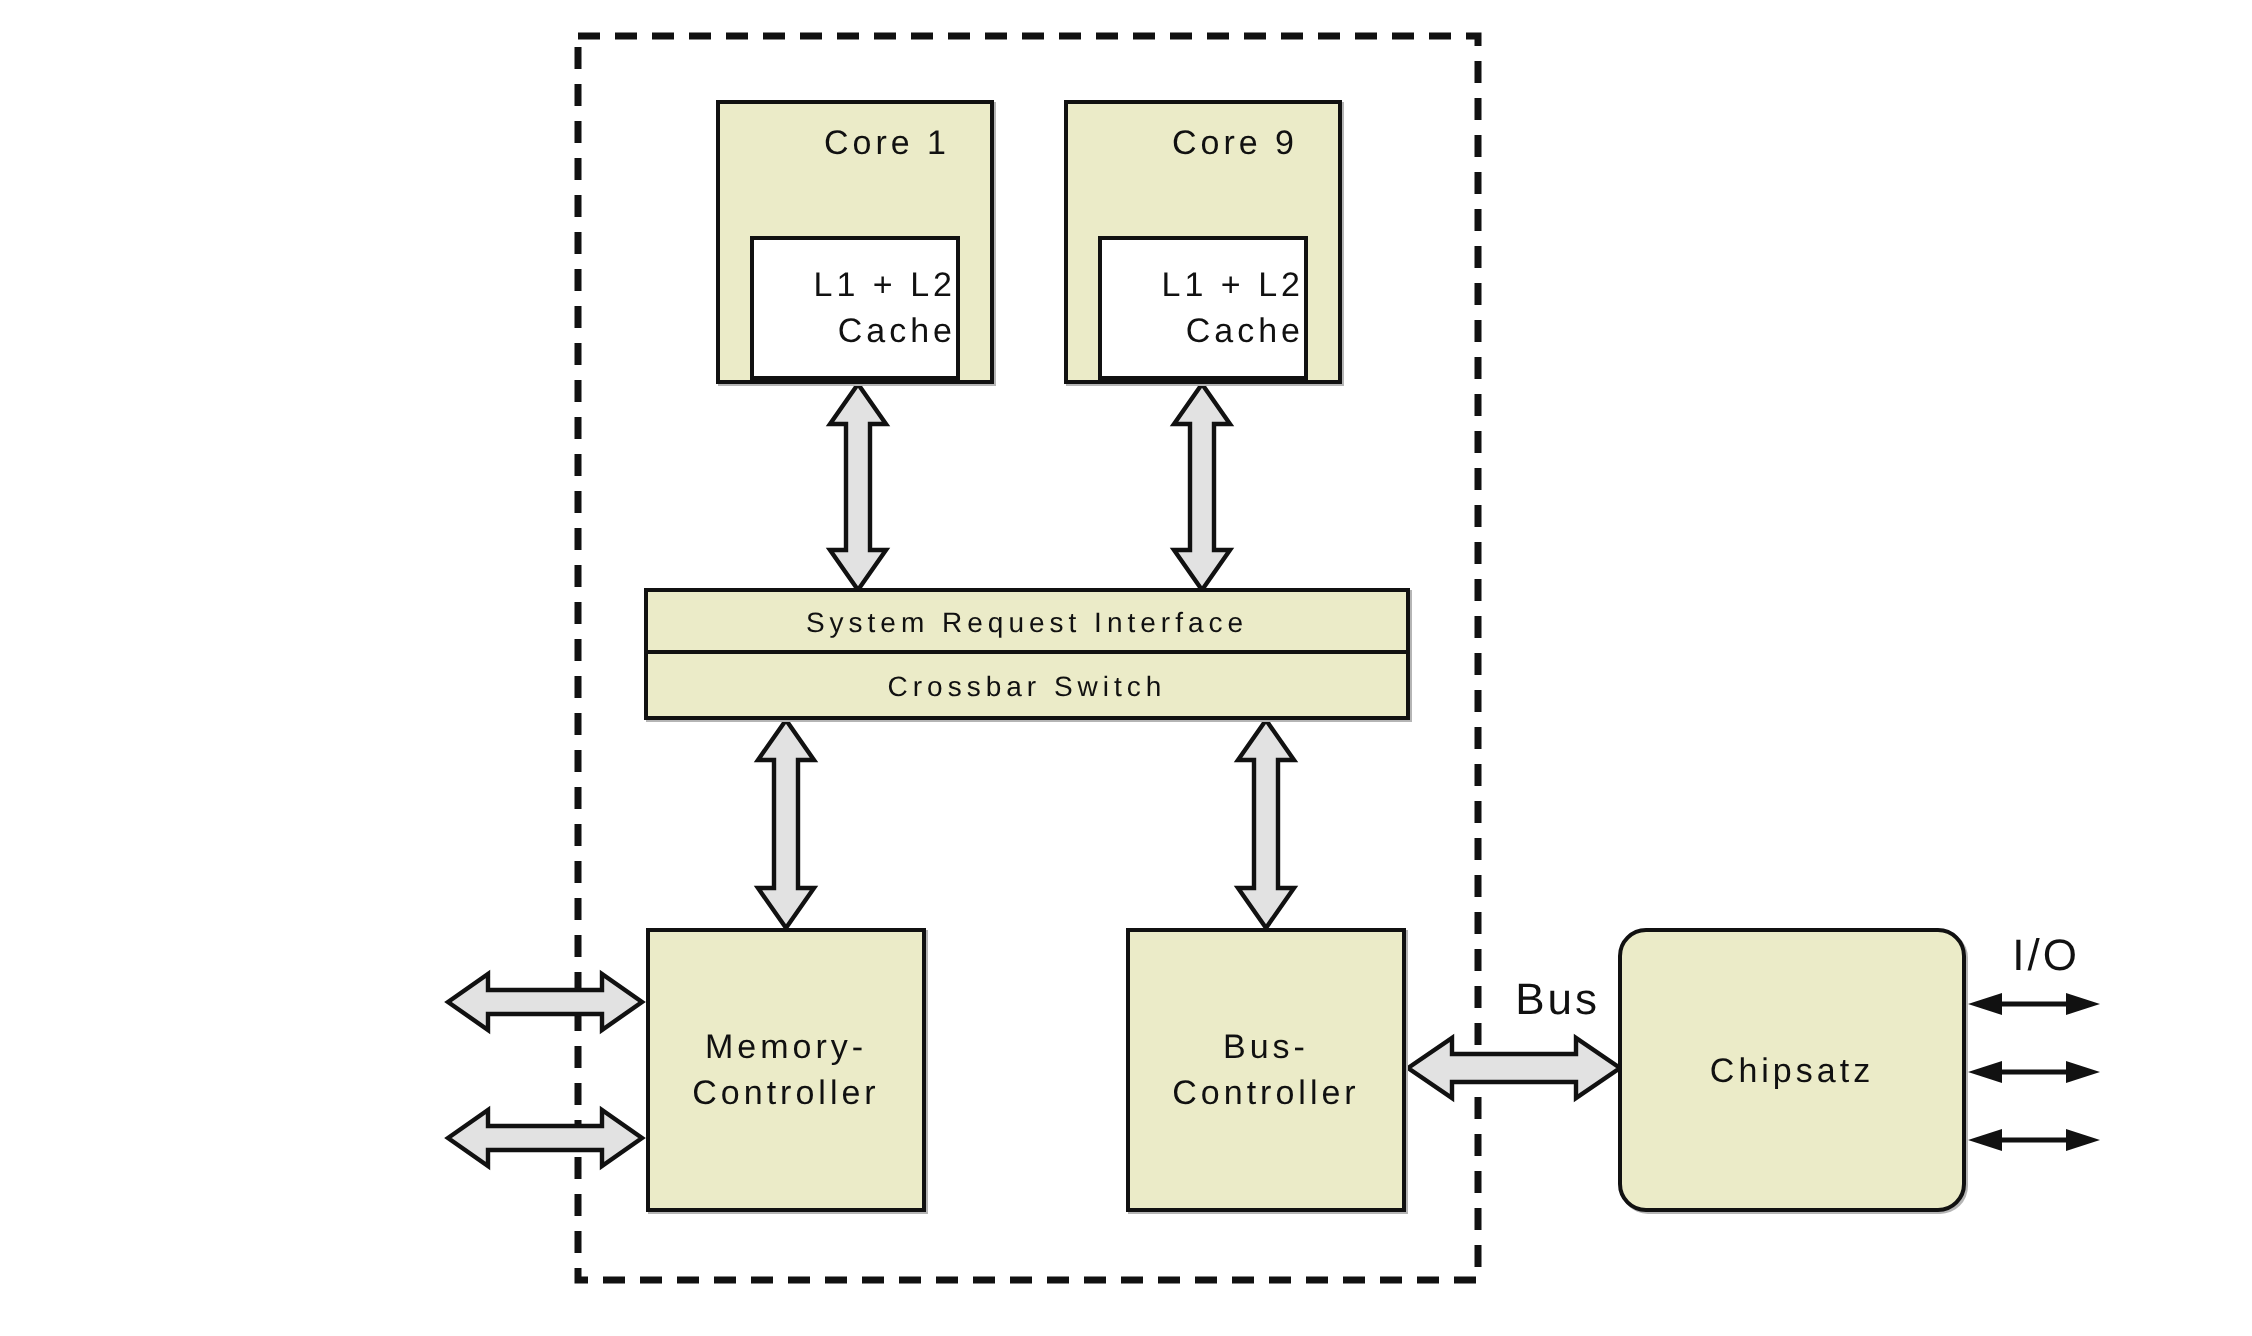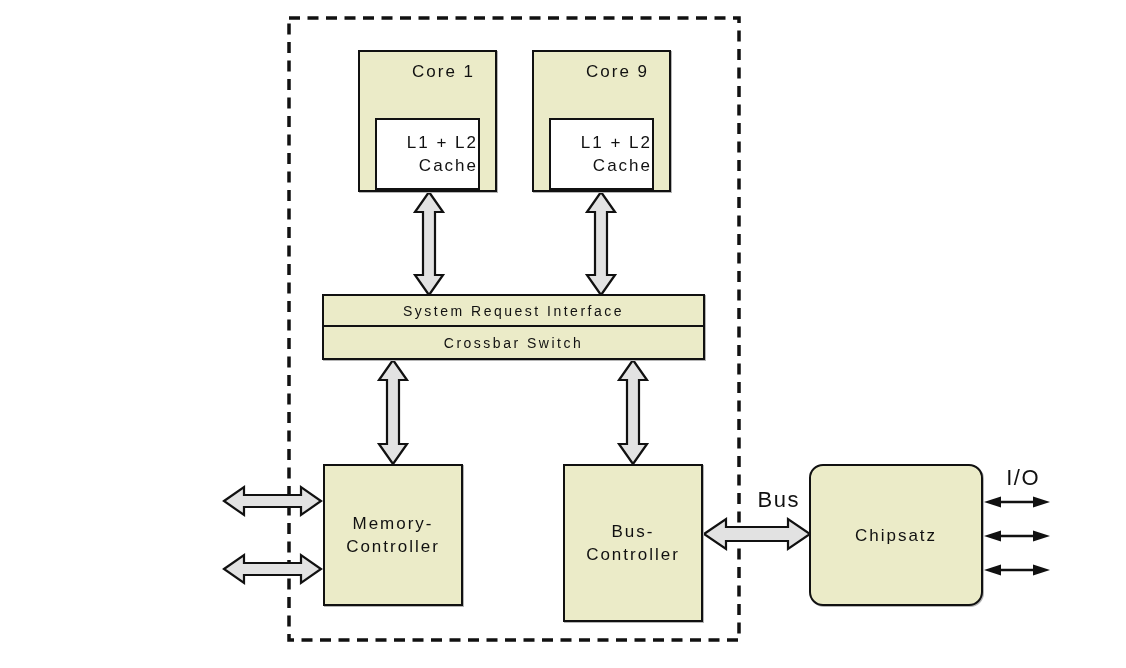--- a/index.html
+++ b/index.html
@@ -155,21 +155,21 @@
   </div>
 
 
   <div class="box" style="left:323px; top:464px; width:140px; height:142px;padding-left:28px;">
     <div class="label center-label">
       <span>Memory-</span>
       <span>Controller</span>
     </div>
   </div>
 
-  <div class="box" style="left:563px; top:464px; width:140px; height:158px;">
+  <div class="box" style="left:563px; top:464px; width:140px; height:142px;">
     <div class="label center-label">
       <span>Bus-</span>
       <span>Controller</span>
     </div>
   </div>
 
   <div class="box" style="left:809px; top:464px; width:174px; height:142px;border-radius:14px;">
     <div class="label center-label">Chipsatz</div>
   </div>
 

